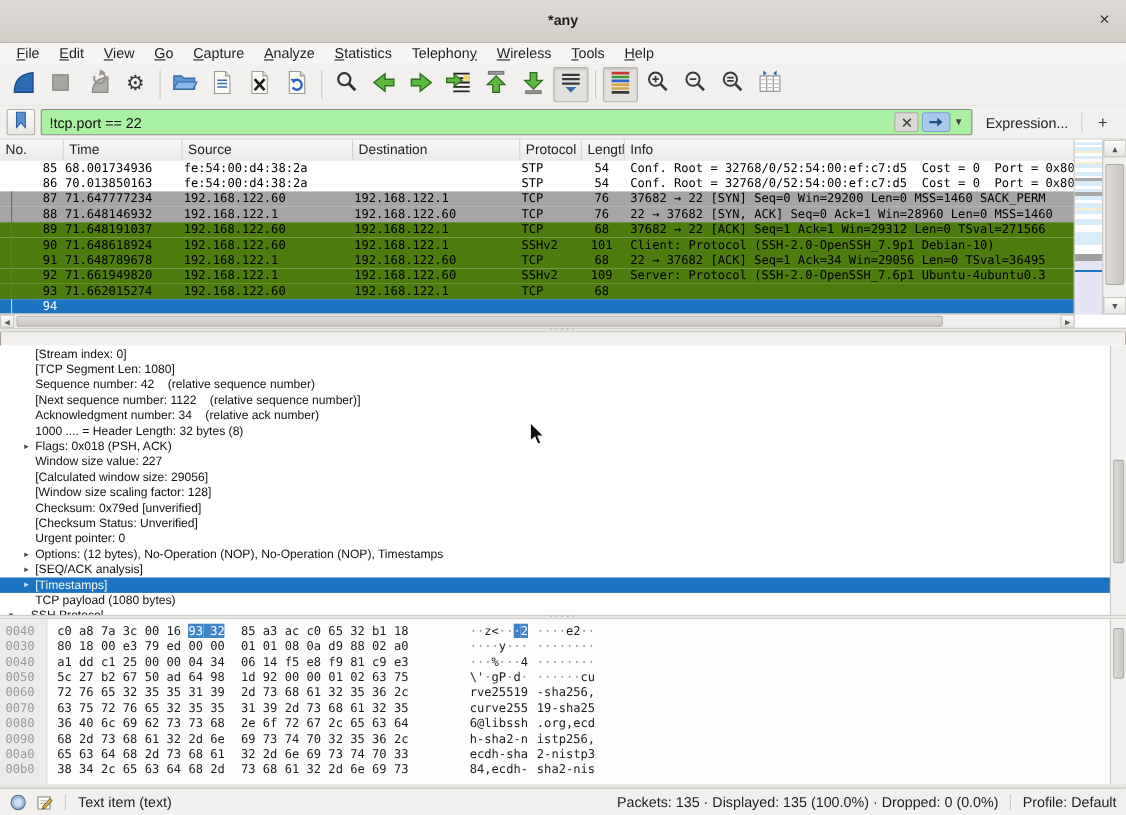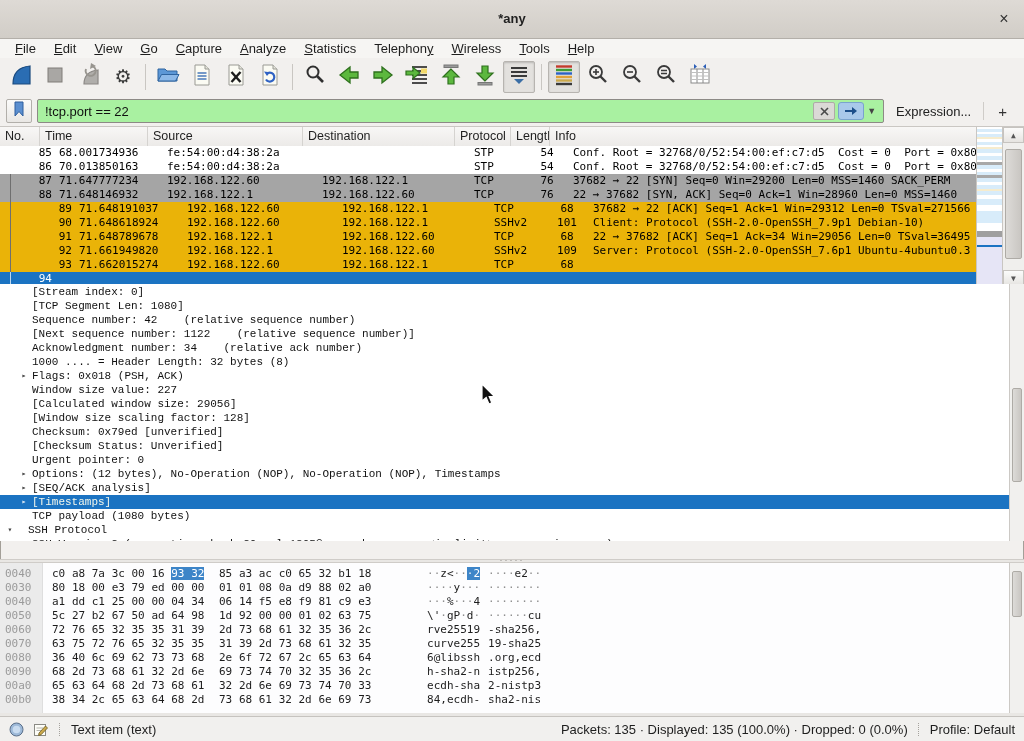--- a/index.html
+++ b/index.html
@@ -47,27 +47,27 @@
   .fplus{font-size:15px;color:#333;padding:0 11px 0 9px;flex:none;}
 
   
   .packetlist{position:absolute;top:127px;left:0;right:0;height:171px;background:#fff;
     font-family:"DejaVu Sans Mono",monospace;font-size:11px;}
   .plheader{position:absolute;top:0;left:0;right:47px;height:19px;
     background:linear-gradient(#f8f7f6,#eceae8);border-bottom:1px solid #c9c6c2;display:flex;
     font-family:"Liberation Sans",sans-serif;font-size:12.5px;color:#1e1e1e;}
   .ph{border-right:1px solid #d5d3d0;padding:2px 0 0 5px;box-sizing:border-box;
     overflow:hidden;white-space:nowrap;flex:none;}
-  .w-no{width:40px;} .w-time{width:108px;} .w-src{width:155px;} .w-dst{width:152px;}
+  .w-no{width:58px;} .w-time{width:108px;} .w-src{width:155px;} .w-dst{width:152px;}
   .w-proto{width:56px;} .w-len{width:39px;} .w-info{flex:1;}
   .plrows{position:absolute;top:19px;left:0;right:47px;height:140px;overflow:hidden;background:#fff;}
   .prow{display:flex;height:14px;line-height:14px;position:relative;color:#000;}
   .prow.white{background:#ffffff;}
   .prow.gray{background:#a5a5a5;}
-  .prow.lav{background:#eab308;padding-left:20px;}
+  .prow.lav{background:#4d7c0f;}
   .prow.sel{background:#1b73c2;color:#fff;flex-direction:column;}
   .pc{box-sizing:border-box;white-space:pre;overflow:hidden;flex:none;}
   .c-no{width:58px;text-align:right;padding-right:6px;}
   .c-time{width:108px;padding-left:1px;}
   .c-src{width:155px;padding-left:1px;}
   .c-dst{width:152px;padding-left:1px;}
   .c-proto{width:56px;padding-left:1px;}
   .c-len{width:39px;text-align:center;padding-right:3px;}
   .c-info{flex:1;padding-left:5px;}
   .conv{position:absolute;left:10px;top:0;bottom:0;width:1px;background:#6f6f6f;}
@@ -97,22 +97,22 @@
   .hthumb{position:absolute;top:1px;bottom:1px;left:15px;right:120px;border:1px solid #aeaba6;
     border-radius:2px;background:linear-gradient(#dddbd8,#c9c6c2);}
 
   
   .splitter{position:absolute;left:0;right:0;height:4px;background:#e9e7e4;
     border-top:1px solid #cfccc8;border-bottom:1px solid #cfccc8;box-sizing:border-box;}
   .splitter .dots{position:absolute;left:50%;top:-5px;transform:translateX(-50%);
     color:#8f8c88;font-size:9px;letter-spacing:2px;}
 
   
-  .details{position:absolute;top:284px;left:0;right:0;height:257px;background:#fff;overflow:hidden;
-    font-family:Liberation Mono, monospace;font-size:11px;}
+  .details{position:absolute;top:314px;left:0;right:0;height:257px;background:#fff;overflow:hidden;
+    font-family:Liberation Sans, sans-serif;font-size:11px;}
   .dlines{position:absolute;top:1px;left:0;right:14px;}
   .dline{height:14px;line-height:14px;position:relative;white-space:pre;color:#111;}
   .dline .dar{position:absolute;top:0;width:10px;text-align:center;font-size:8px;color:#444;line-height:14px;}
   .dline.lvl0 .dar{left:5px;} .dline.lvl0 .dtext{margin-left:28px;display:inline-block;}
   .dline.lvl1 .dar{left:19px;} .dline.lvl1 .dtext{margin-left:32px;display:inline-block;}
   .dline.sel{background:#1b73c2;color:#f2f7ec;}
   .dline.sel .dar{color:#dce6f2;}
   .sidescroll{position:absolute;right:0;width:14px;background:#f1f0ee;border-left:1px solid #ccc9c5;}
   .sidethumb{position:absolute;left:2px;right:2px;border:1px solid #aeaba6;border-radius:2px;
     background:linear-gradient(90deg,#dddbd8,#c9c6c2);}

